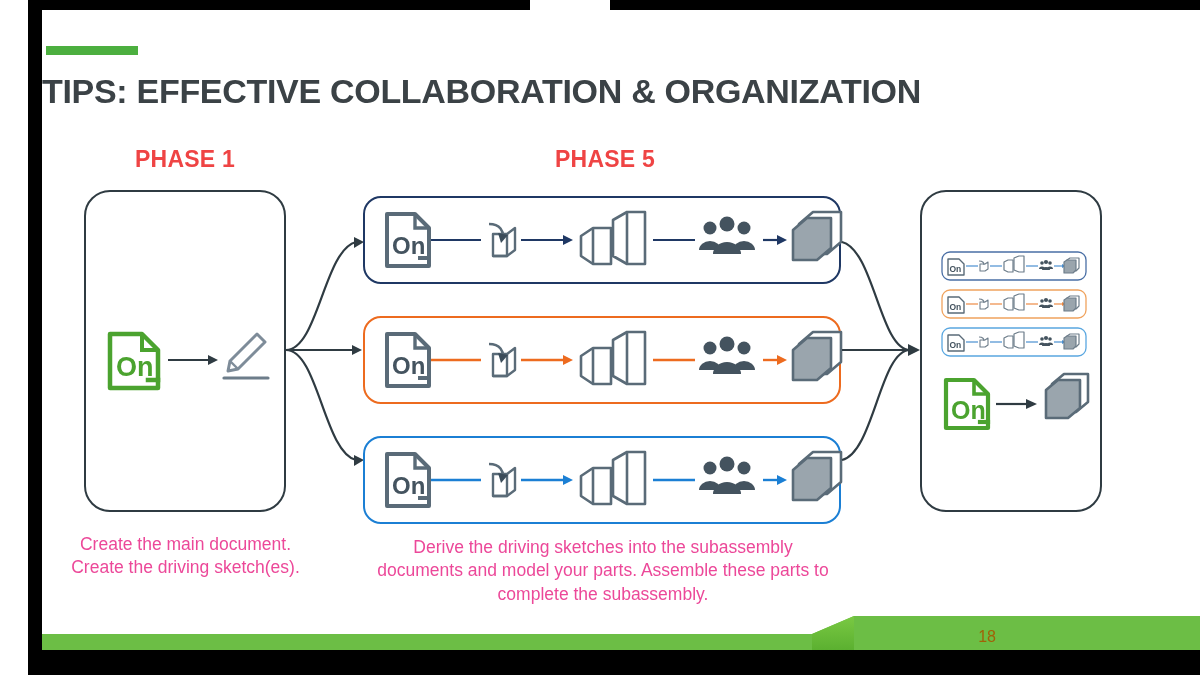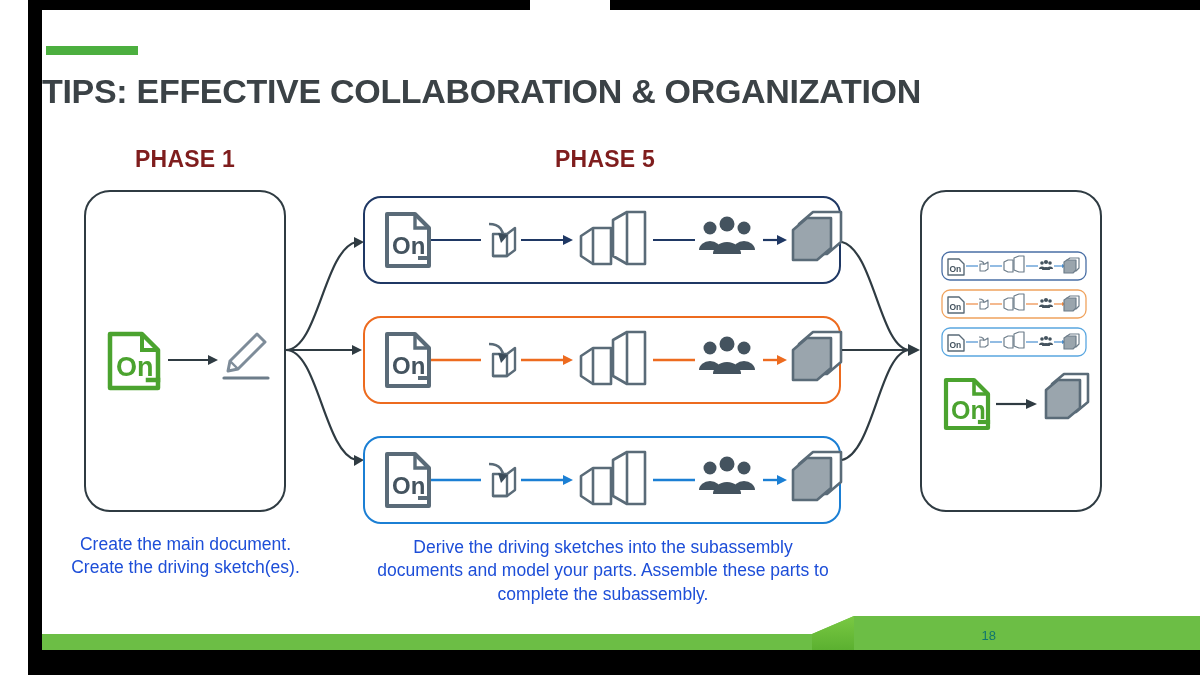--- a/index.html
+++ b/index.html
@@ -36,21 +36,21 @@
   #page-title {
     position:absolute; left:42px; top:72px;
     font-size:34px; font-weight:bold; letter-spacing:-0.3px;
     color:#3b4246; white-space:nowrap;
     font-family:"Liberation Sans", sans-serif;
   }
 
   
   .phase-heading {
     position:absolute; text-align:center;
-    font-size:23px; font-weight:bold; color:#7f1d1d;
+    font-size:23px; font-weight:bold; color:#ef4444;
     letter-spacing:0.2px;
   }
   #phase1-heading { left:60px;  top:146px; width:250px; }
   #phase2-heading { left:365px; top:146px; width:480px; }
   #phase3-heading { left:905px; top:146px; width:230px; }
 
   
   .phase-box {
     position:absolute; border:2px solid #2f3b42; border-radius:26px;
     background:#ffffff;
@@ -61,32 +61,32 @@
   .row-box {
     position:absolute; border:2.5px solid #1f3864; border-radius:18px;
     background:#ffffff;
   }
   #row1 { left:363px; top:196px; width:478px; height:88px; border-color:#1f3864; }
   #row2 { left:363px; top:316px; width:478px; height:88px; border-color:#ed6b1f; }
   #row3 { left:363px; top:436px; width:478px; height:88px; border-color:#1b7fd4; }
 
   
   .caption {
-    position:absolute; text-align:center; color:#1d4ed8;
+    position:absolute; text-align:center; color:#ec4899;
     font-size:17.5px; line-height:1.33;
   }
   #phase1-caption { left:48px;  top:533px; width:275px; }
   #phase2-caption { left:372px; top:536px; width:462px; }
   #phase3-caption { left:876px; top:536px; width:270px; }
 
   
   #footer-band { position:absolute; left:42px; top:612px; width:1158px; height:38px; }
   #slide-number {
     position:absolute; right:28px; top:628px;
-    font-size:13px; color:#0f766e;
+    font-size:16px; color:#a16207;
   }
 
   svg { display:block; overflow:visible; }
 </style>
 </head>
 <body>
 
 <div id="slide">
 
   <div class="frame-edge" id="edge-left"></div>

